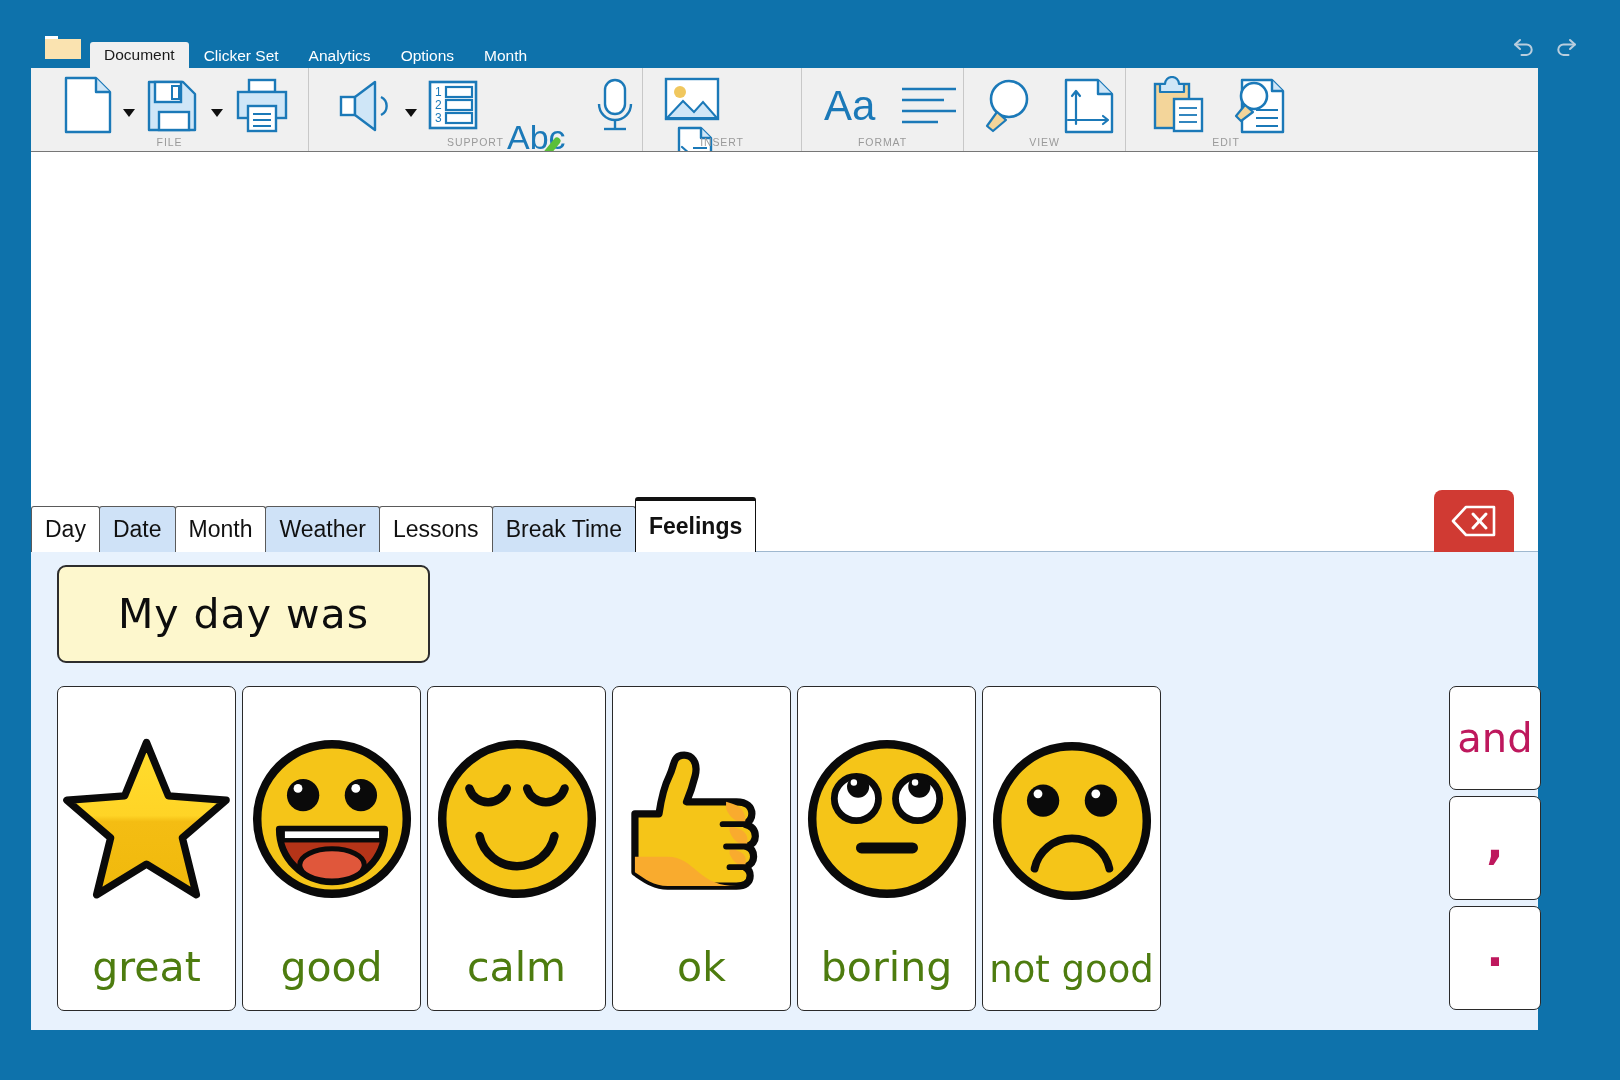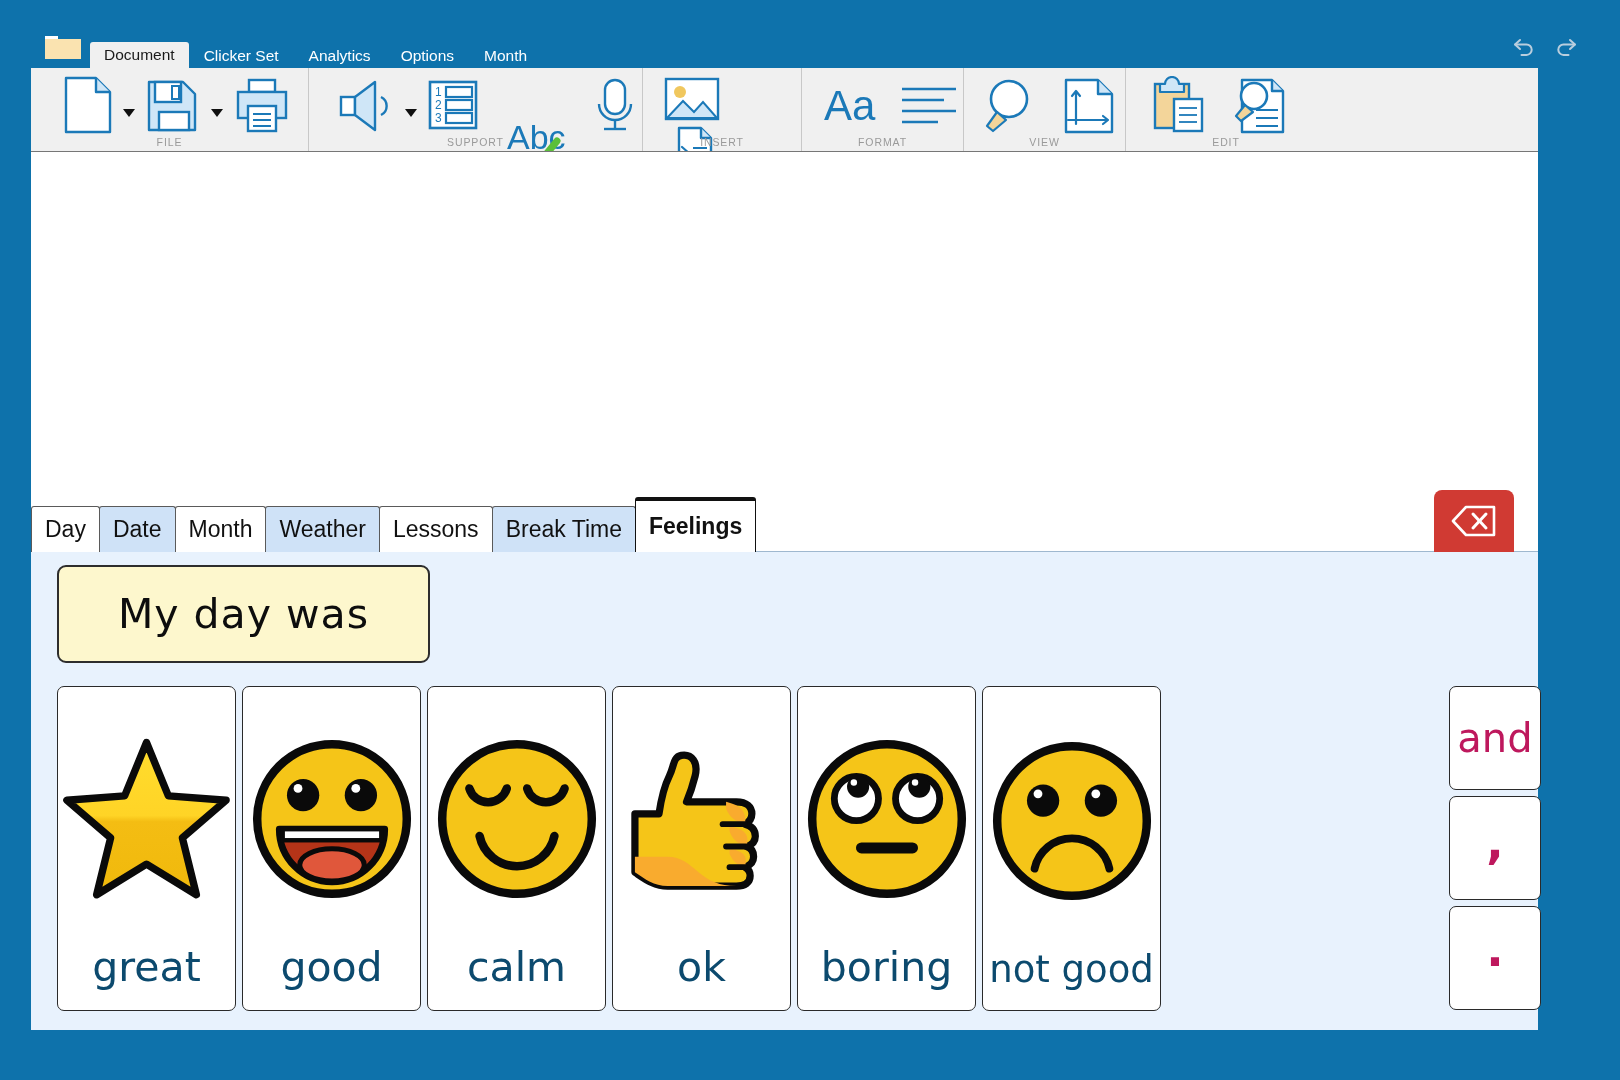--- a/index.html
+++ b/index.html
@@ -201,21 +201,21 @@
   }
   .card-art {
     flex: 1;
     width: 100%;
     display: flex; align-items: center; justify-content: center;
     padding-top: 4px;
   }
   .card-label {
     font-family: "DejaVu Sans", sans-serif;
     font-size: 41px;
-    color: #0c4a6e;
+    color: #4d7c0f;
     line-height: 1;
     padding-bottom: 22px;
     white-space: nowrap;
   }
   .card-label.tight { font-size: 37px; }
 
   #punct-col {
     position: absolute;
     left: 1418px; top: 134px;
     display: flex; flex-direction: column;

